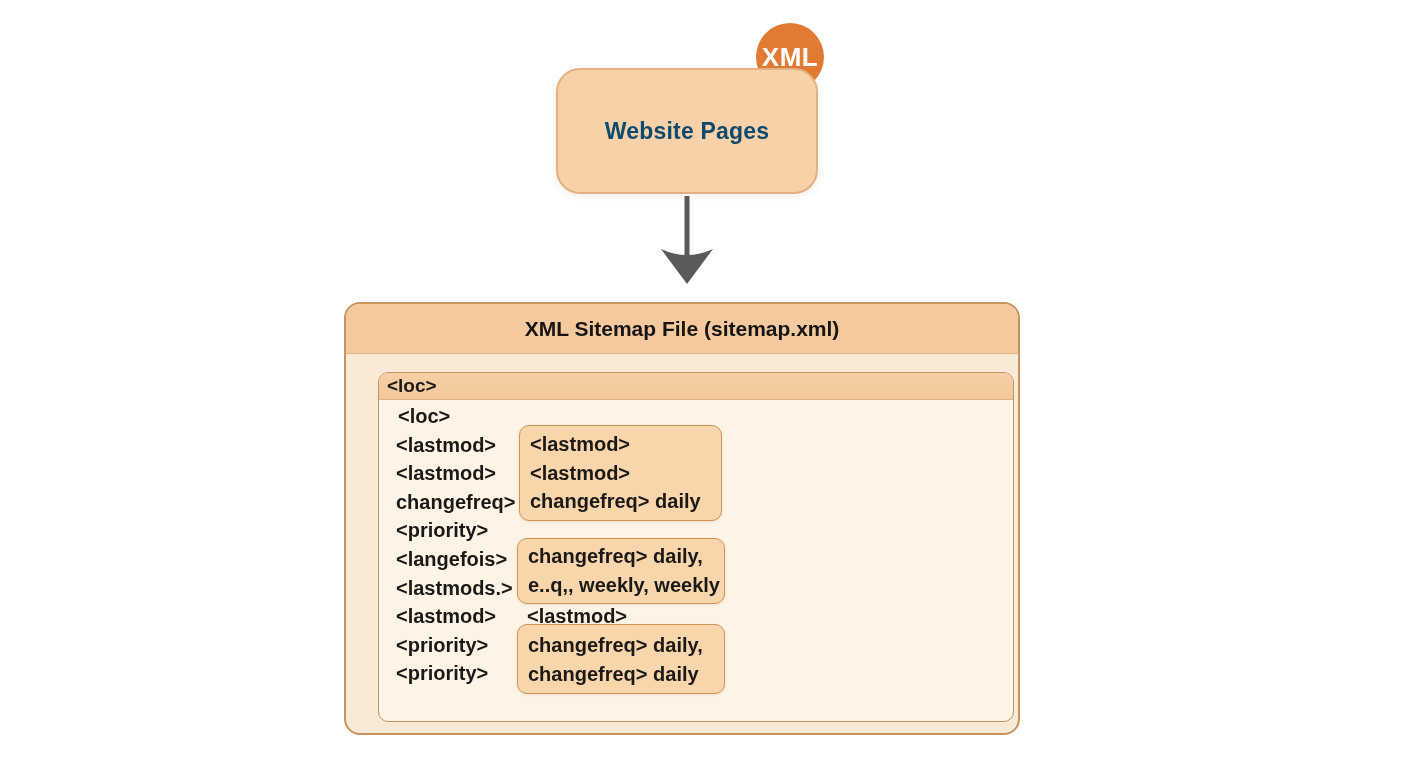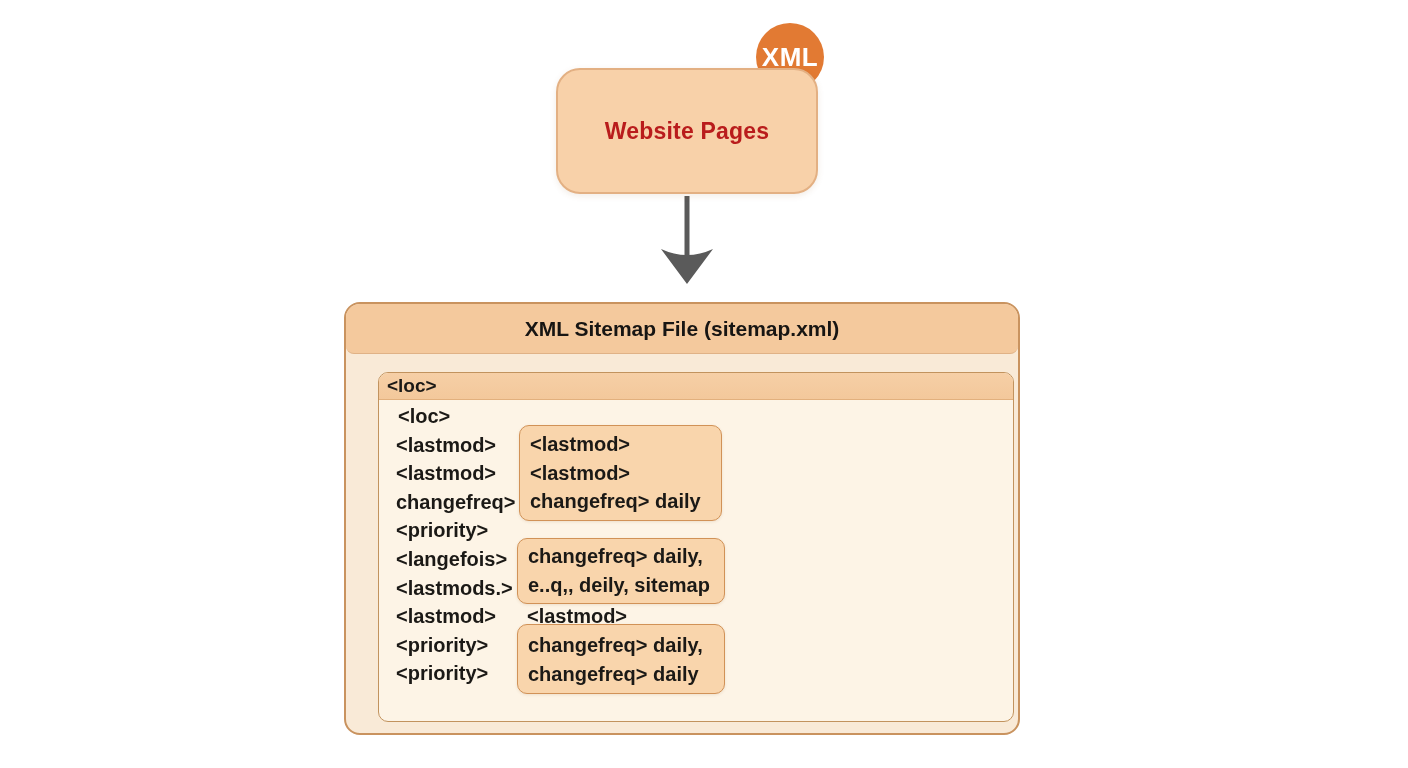--- a/index.html
+++ b/index.html
@@ -20,21 +20,21 @@
     left: 556px; top: 68px;
     width: 262px; height: 126px;
     background: #f8d1a9;
     border: 2px solid #e3b083;
     border-radius: 24px;
     display: flex; align-items: center; justify-content: center;
     box-shadow: 0 2px 6px rgba(150,100,50,0.12);
     z-index: 2;
   }
   .top-box span {
-    font-size: 23px; font-weight: 700; color: #b91c1c; letter-spacing: 0.2px;
+    font-size: 23px; font-weight: 700; color: #0c4a6e; letter-spacing: 0.2px;
   }
 
   
   .xml-badge {
     position: absolute;
     left: 756px; top: 23px;
     width: 68px; height: 68px;
     background: #e27a33;
     border-radius: 50%;
     display: flex; align-items: center; justify-content: center;
@@ -60,21 +60,21 @@
     background: #f9ead7;
     border: 2px solid #c9935f;
     border-radius: 16px;
     overflow: hidden;
     z-index: 2;
   }
   .panel-header {
     height: 50px;
     background: #f4c99d;
     border-bottom: 1px solid #e0b286;
-    display: flex; align-items: center; justify-content: center; border-radius: 8px;
+    display: flex; align-items: center; justify-content: center;
   }
   .panel-header span {
     font-size: 21px; font-weight: 700; color: #171513;
   }
 
   
   .inner {
     position: absolute;
     left: 32px; top: 68px;
     width: 636px; height: 350px;
@@ -178,21 +178,21 @@
       </div>
 
       <div class="detail-box box1">
         <div>&lt;lastmod&gt;</div>
         <div>&lt;lastmod&gt;</div>
         <div>changefreq&gt; daily</div>
       </div>
 
       <div class="detail-box box2">
         <div>changefreq&gt; daily,</div>
-        <div>e..q,, deily, sitemap</div>
+        <div>e..q,, weekly, weekly</div>
       </div>
 
       <div class="floating-tag">&lt;lastmod&gt;</div>
 
       <div class="detail-box box3">
         <div>changefreq&gt; daily,</div>
         <div>changefreq&gt; daily</div>
       </div>
 
     </div>

